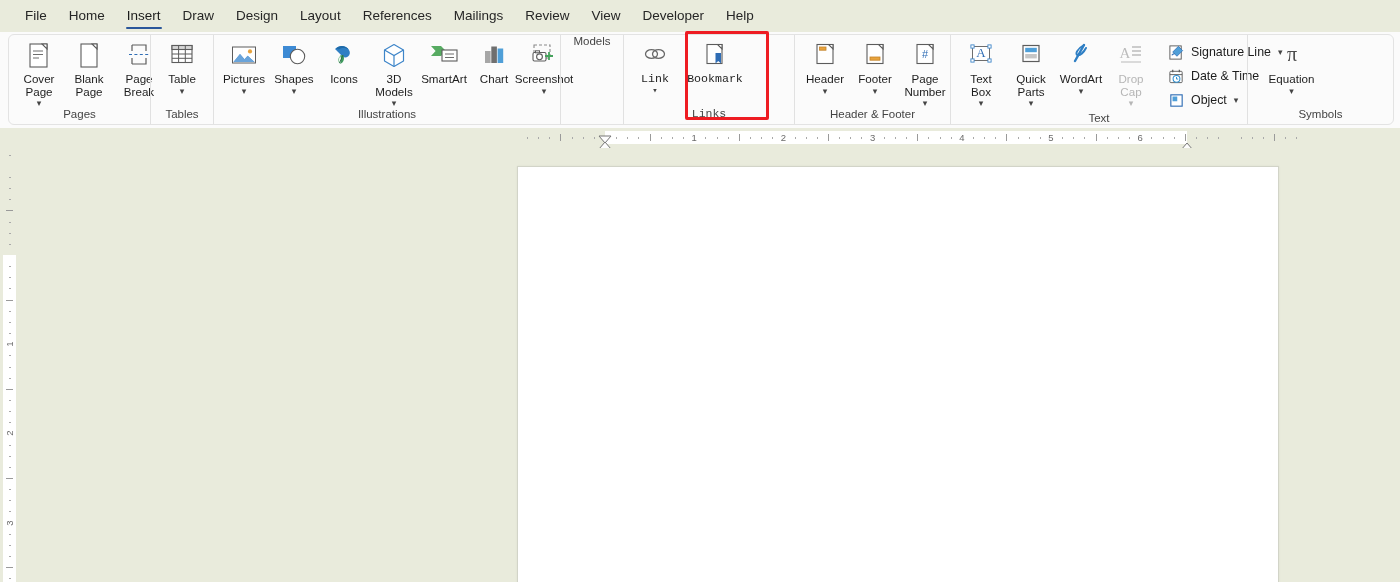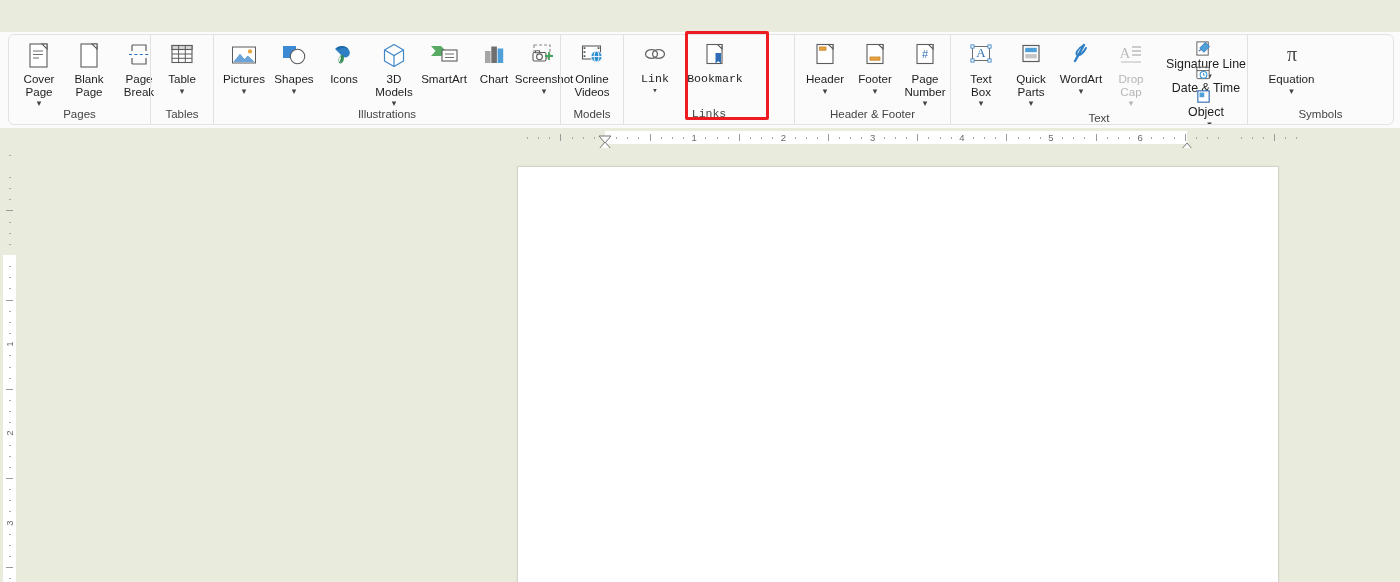--- a/index.html
+++ b/index.html
@@ -73,21 +73,21 @@
   .bb .ic{height:30px;display:flex;align-items:center;justify-content:center;margin-bottom:2px;}
   .bb .lb{
     font-size:11.6px;color:#1d1d1d;text-align:center;line-height:12.6px;
     white-space:pre-line;
   }
   .bb .car{font-size:9px;color:#444;line-height:10px;margin-top:0px;}
   .bb.disabled .lb,.bb.disabled .car{color:#b6b6b6;}
 
   
   .sb{
-    display:flex;flex-direction:column;align-items:center;
+    display:flex;flex-direction:row;align-items:center;
     height:24px;padding:0 4px;border-radius:3px;cursor:default;
     white-space:nowrap;
   }
   .sb .ic{width:20px;display:flex;align-items:center;justify-content:center;margin-right:5px;}
   .sb .lb{font-size:12.4px;color:#1d1d1d;}
   .sb .car{font-size:9px;color:#444;margin-left:7px;}
   .col-small{display:flex;flex-direction:column;justify-content:center;padding-top:2px;}
 
   
   .hl{
@@ -147,20 +147,34 @@
     background:#ffffff;
     border:1px solid #d2d4c8;
     box-shadow:0 0 2px rgba(0,0,0,0.06);
   }
 </style>
 </head>
 <body>
 
 <div id="app">
 
+  <div class="tabbar">
+    <div class="tab">File</div>
+    <div class="tab">Home</div>
+    <div class="tab active">Insert</div>
+    <div class="tab">Draw</div>
+    <div class="tab">Design</div>
+    <div class="tab">Layout</div>
+    <div class="tab">References</div>
+    <div class="tab">Mailings</div>
+    <div class="tab">Review</div>
+    <div class="tab">View</div>
+    <div class="tab">Developer</div>
+    <div class="tab">Help</div>
+  </div>
 
   <div class="ribbon">
     <div class="ribbon-inner">
 
       <div class="grp" style="width:141px;">
         <div class="grp-items">
           <div class="bb" style="width:44px;">
             <div class="ic">
               <svg width="26" height="28" viewBox="0 0 26 28">
                   <rect x="4" y="2" width="17" height="23" fill="#fff" stroke="#5c5c5c" stroke-width="1.1"></rect>
@@ -301,42 +315,20 @@
                 </svg>
             </div>
             <div class="lb">Screenshot</div>
             <div class="car">▾</div>
           </div>
         </div>
         <div class="grp-label">Illustrations</div>
       </div>
 
       <div class="grp" style="width:63px;">
-        <div class="grp-items" style="justify-content:center;">
-          <div class="bb" style="width:52px;">
-            <div class="ic">
-              <svg width="28" height="28" viewBox="0 0 28 28">
-                  <rect x="4.5" y="4" width="18" height="13" fill="#fff" stroke="#5c5c5c" stroke-width="1.1"></rect>
-                  <g fill="#5c5c5c">
-                    <rect x="5.6" y="5.2" width="1.8" height="1.8"></rect>
-                    <rect x="5.6" y="9.2" width="1.8" height="1.8"></rect>
-                    <rect x="5.6" y="13.2" width="1.8" height="1.8"></rect>
-                    <rect x="19.6" y="5.2" width="1.8" height="1.8"></rect>
-                    <rect x="19.6" y="9.2" width="1.8" height="1.8"></rect>
-                    <rect x="19.6" y="13.2" width="1.8" height="1.8"></rect>
-                  </g>
-                  <circle cx="18.5" cy="14.5" r="5.6" fill="#2f8fd0" stroke="#fff" stroke-width="1"></circle>
-                  <ellipse cx="18.5" cy="14.5" rx="2.4" ry="5.6" fill="none" stroke="#fff" stroke-width="0.9"></ellipse>
-                  <line x1="12.9" y1="14.5" x2="24.1" y2="14.5" stroke="#fff" stroke-width="0.9"></line>
-                </svg>
-            </div>
-            <div class="lb">Online
-Videos</div>
-          </div>
-        </div>
         <div class="grp-label">Models</div>
       </div>
 
       <div class="grp" style="width:171px;font-family:Liberation Mono, monospace;">
         <div class="grp-items">
           <div class="bb" style="width:42px;">
             <div class="ic">
               <svg width="28" height="28" viewBox="0 0 28 28">
                   <ellipse cx="10.5" cy="12" rx="6" ry="4.4" fill="none" stroke="#6a6a6a" stroke-width="1.3"></ellipse>
                   <ellipse cx="17.5" cy="12" rx="6" ry="4.4" fill="none" stroke="#6a6a6a" stroke-width="1.3"></ellipse>

